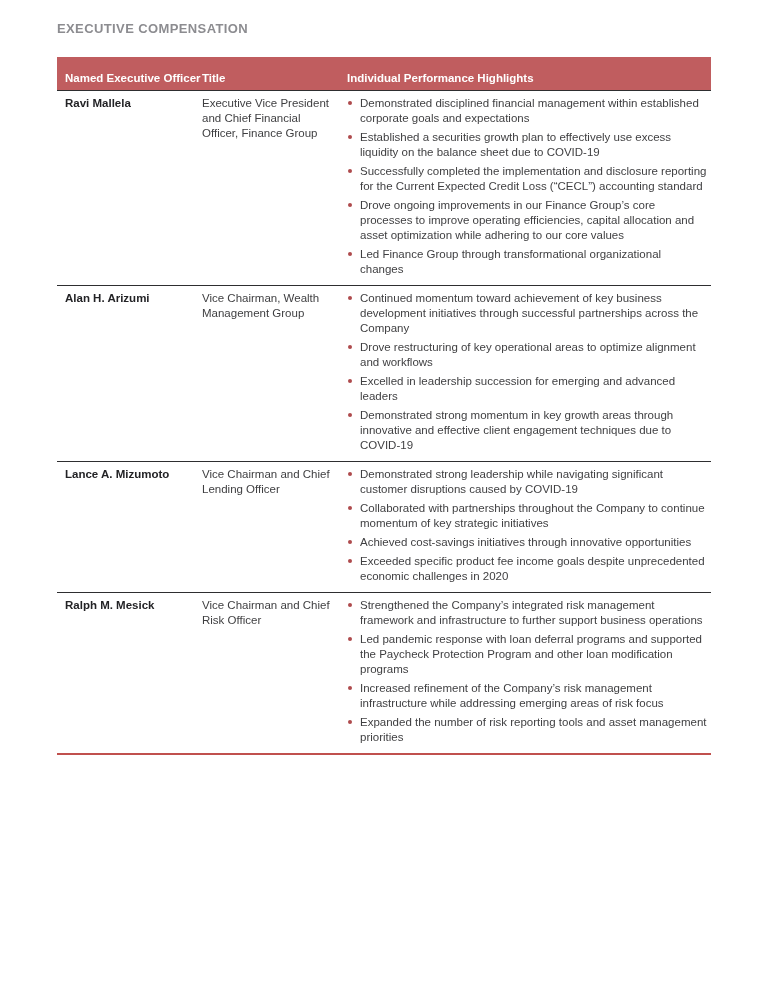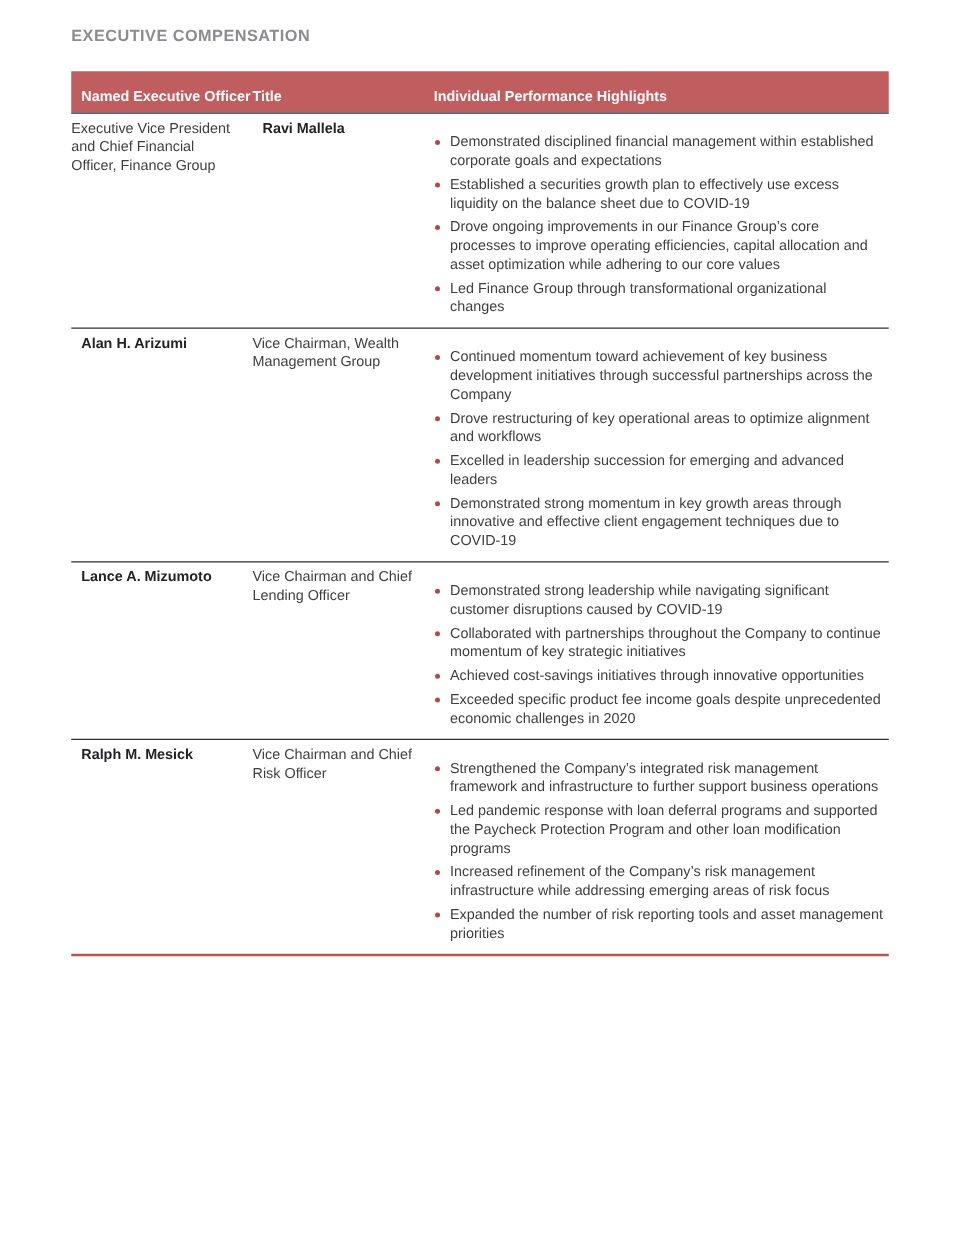--- a/index.html
+++ b/index.html
@@ -68,21 +68,20 @@
     padding-left:8px;
     font-weight:bold;
     color:var(--name-text);
   }
   ul.bullets{
     list-style:none;
   }
   ul.bullets li{
     position:relative;
     padding-left:13px;
-    margin-top:11px;
   }
   ul.bullets li + li{
     margin-top:4px;
   }
   ul.bullets .dot{
     position:absolute;
     left:1px;
     top:5px;
     width:4px;
     height:4px;
@@ -117,26 +116,27 @@
   <h1 class="section-title">EXECUTIVE COMPENSATION</h1>
 
   <div class="perf-table">
     <div class="thead">
       <div class="col-name">Named Executive Officer</div>
       <div class="col-title">Title</div>
       <div class="col-highlights">Individual Performance Highlights</div>
     </div>
     <div id="rows-container">
   <div class="tr">
+    <div class="td col-name">Ravi Mallela</div>
     <div class="td col-title">Executive Vice President and Chief Financial Officer, Finance Group</div>
-    <div class="td col-name">Ravi Mallela</div>
     <div class="td col-highlights">
       <ul class="bullets">
               <li><span class="dot"></span><span>Demonstrated disciplined financial management within established corporate goals and expectations</span></li>
               <li><span class="dot"></span><span>Established a securities growth plan to effectively use excess liquidity on the balance sheet due to COVID-19</span></li>
+              <li><span class="dot"></span><span>Successfully completed the implementation and disclosure reporting for the Current Expected Credit Loss (“CECL”) accounting standard</span></li>
               <li><span class="dot"></span><span>Drove ongoing improvements in our Finance Group’s core processes to improve operating efficiencies, capital allocation and asset optimization while adhering to our core values</span></li>
               <li><span class="dot"></span><span>Led Finance Group through transformational organizational changes</span></li>
             </ul>
     </div>
   </div>
 
   <div class="tr">
     <div class="td col-name">Alan H. Arizumi</div>
     <div class="td col-title">Vice Chairman, Wealth Management Group</div>
     <div class="td col-highlights">

